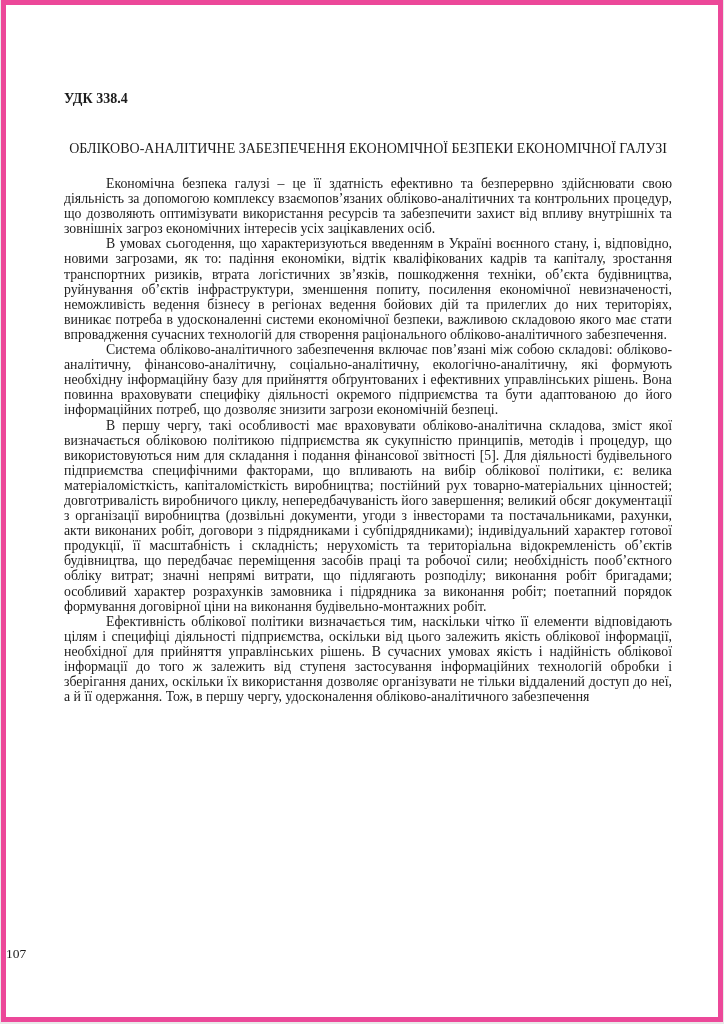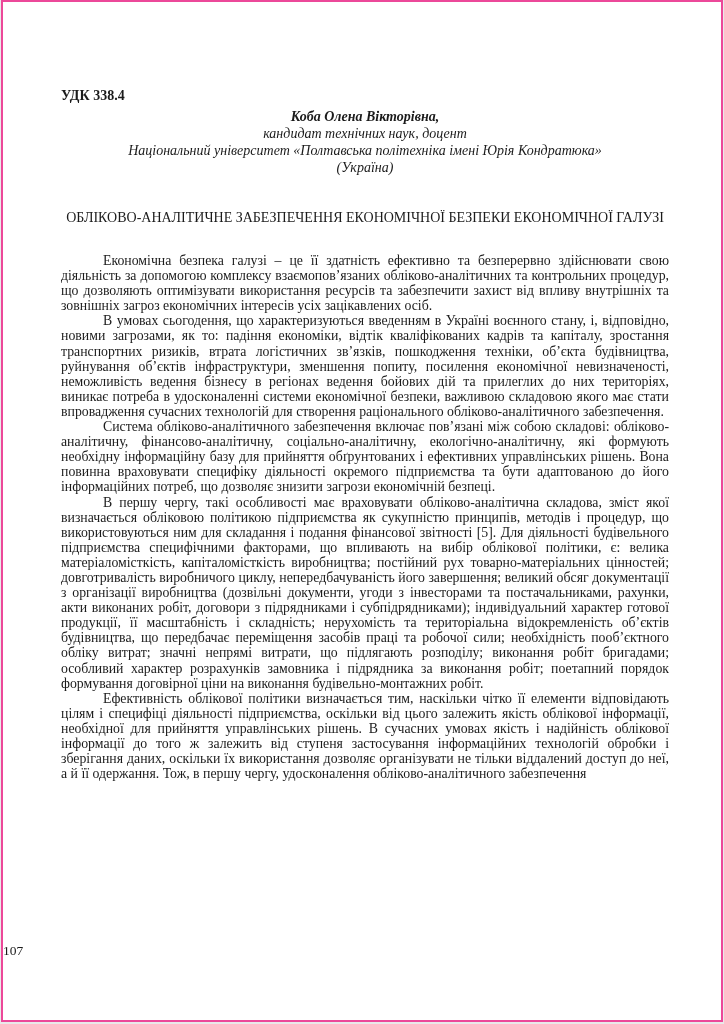--- a/index.html
+++ b/index.html
@@ -6,21 +6,21 @@
     margin: 0;
     padding: 0;
     background: #e9e9e9;
   }
   .page {
     position: relative;
     width: 722px;
     height: 1022px;
     margin: 0 auto;
     background: #ffffff;
-    border: 2px solid #ec4899;
+    border: 5px solid #ec4899;
     overflow: hidden;
     font-family: "Liberation Serif", "DejaVu Serif", serif;
     color: #1b1b1b;
     box-sizing: border-box;
   }
   .content {
     position: absolute;
     left: 58px;
     top: 85px;
     width: 608px;
@@ -42,21 +42,21 @@
     font-weight: bold;
   }
   .doc-title {
     margin: 33px 0 0 0;
     text-align: center;
     font-size: 14px;
     font-weight: normal;
     line-height: 17px;
   }
   .article-body {
-    margin-top: 27px;
+    margin-top: 19px;
     text-align: justify;
     font-size: 13.8px;
     line-height: 15.1px;
   }
   .article-body p {
     margin: 0;
     padding: 0;
     text-indent: 42px;
   }
   .page-number {
@@ -70,26 +70,20 @@
   }
 </style>
 </head>
 <body>
 
 <div class="page">
   <div class="content">
 
     <div class="udc">УДК 338.4</div>
 
-    <div class="author-block">
-      <div class="author-name">Коба Олена Вікторівна,</div>
-      <div class="author-degree">кандидат технічних наук, доцент</div>
-      <div class="author-affiliation">Національний університет «Полтавська політехніка імені Юрія Кондратюка»</div>
-      <div class="author-country">(Україна)</div>
-    </div>
 
     <h1 class="doc-title">ОБЛІКОВО-АНАЛІТИЧНЕ ЗАБЕЗПЕЧЕННЯ ЕКОНОМІЧНОЇ БЕЗПЕКИ ЕКОНОМІЧНОЇ ГАЛУЗІ</h1>
 
     <div class="article-body">
       <p>Економічна безпека галузі – це її здатність ефективно та безперервно здійснювати свою діяльність за допомогою комплексу взаємопов’язаних обліково-аналітичних та контрольних процедур, що дозволяють оптимізувати використання ресурсів та забезпечити захист від впливу внутрішніх та зовнішніх загроз економічних інтересів усіх зацікавлених осіб.</p>
       <p>В умовах сьогодення, що характеризуються введенням в Україні воєнного стану, і, відповідно, новими загрозами, як то: падіння економіки, відтік кваліфікованих кадрів та капіталу, зростання транспортних ризиків, втрата логістичних зв’язків, пошкодження техніки, об’єкта будівництва, руйнування об’єктів інфраструктури, зменшення попиту, посилення економічної невизначеності, неможливість ведення бізнесу в регіонах ведення бойових дій та прилеглих до них територіях, виникає потреба в удосконаленні системи економічної безпеки, важливою складовою якого має стати впровадження сучасних технологій для створення раціонального обліково-аналітичного забезпечення.</p>
       <p>Система обліково-аналітичного забезпечення включає пов’язані між собою складові: обліково-аналітичну, фінансово-аналітичну, соціально-аналітичну, екологічно-аналітичну, які формують необхідну інформаційну базу для прийняття обґрунтованих і ефективних управлінських рішень. Вона повинна враховувати специфіку діяльності окремого підприємства та бути адаптованою до його інформаційних потреб, що дозволяє знизити загрози економічній безпеці.</p>
       <p>В першу чергу, такі особливості має враховувати обліково-аналітична складова, зміст якої визначається обліковою політикою підприємства як сукупністю принципів, методів і процедур, що використовуються ним для складання і подання фінансової звітності [5]. Для діяльності будівельного підприємства специфічними факторами, що впливають на вибір облікової політики, є: велика матеріаломісткість, капіталомісткість виробництва; постійний рух товарно-матеріальних цінностей; довготривалість виробничого циклу, непередбачуваність його завершення; великий обсяг документації з організації виробництва (дозвільні документи, угоди з інвесторами та постачальниками, рахунки, акти виконаних робіт, договори з підрядниками і субпідрядниками); індивідуальний характер готової продукції, її масштабність і складність; нерухомість та територіальна відокремленість об’єктів будівництва, що передбачає переміщення засобів праці та робочої сили; необхідність пооб’єктного обліку витрат; значні непрямі витрати, що підлягають розподілу; виконання робіт бригадами; особливий характер розрахунків замовника і підрядника за виконання робіт; поетапний порядок формування договірної ціни на виконання будівельно-монтажних робіт.</p>
       <p>Ефективність облікової політики визначається тим, наскільки чітко її елементи відповідають цілям і специфіці діяльності підприємства, оскільки від цього залежить якість облікової інформації, необхідної для прийняття управлінських рішень. В сучасних умовах якість і надійність облікової інформації до того ж залежить від ступеня застосування інформаційних технологій обробки і зберігання даних, оскільки їх використання дозволяє організувати не тільки віддалений доступ до неї, а й її одержання. Тож, в першу чергу, удосконалення обліково-аналітичного забезпечення</p>
     </div>

